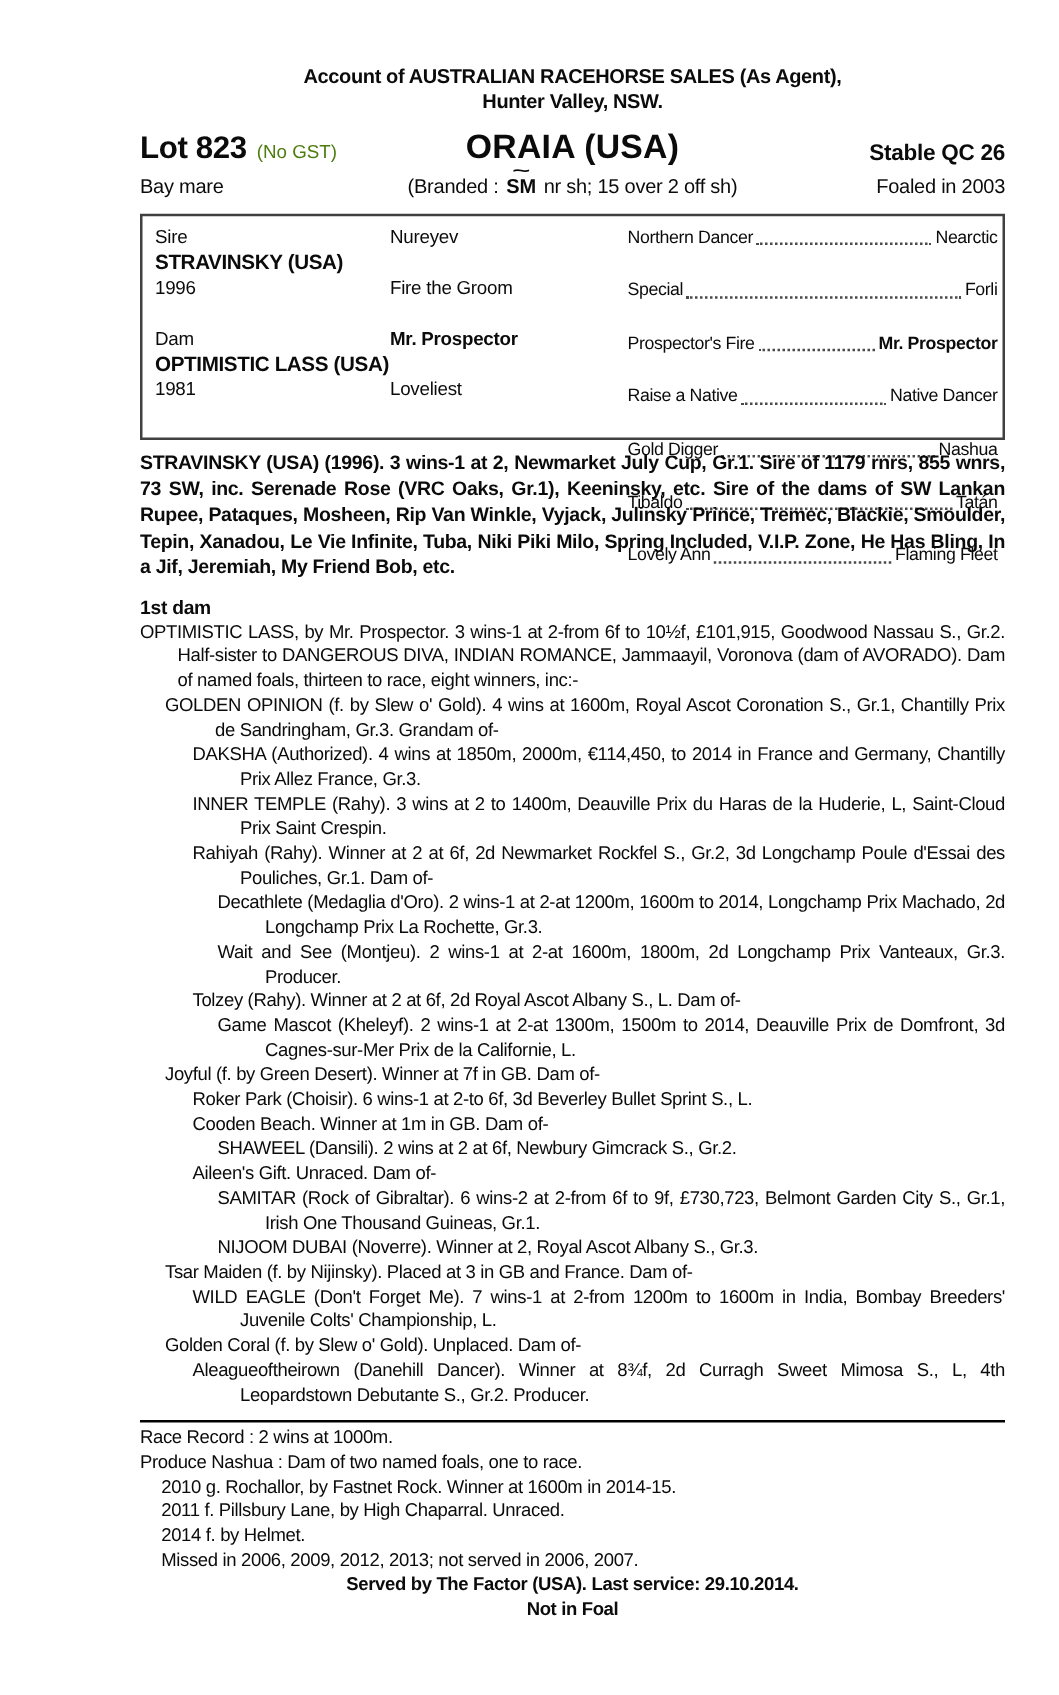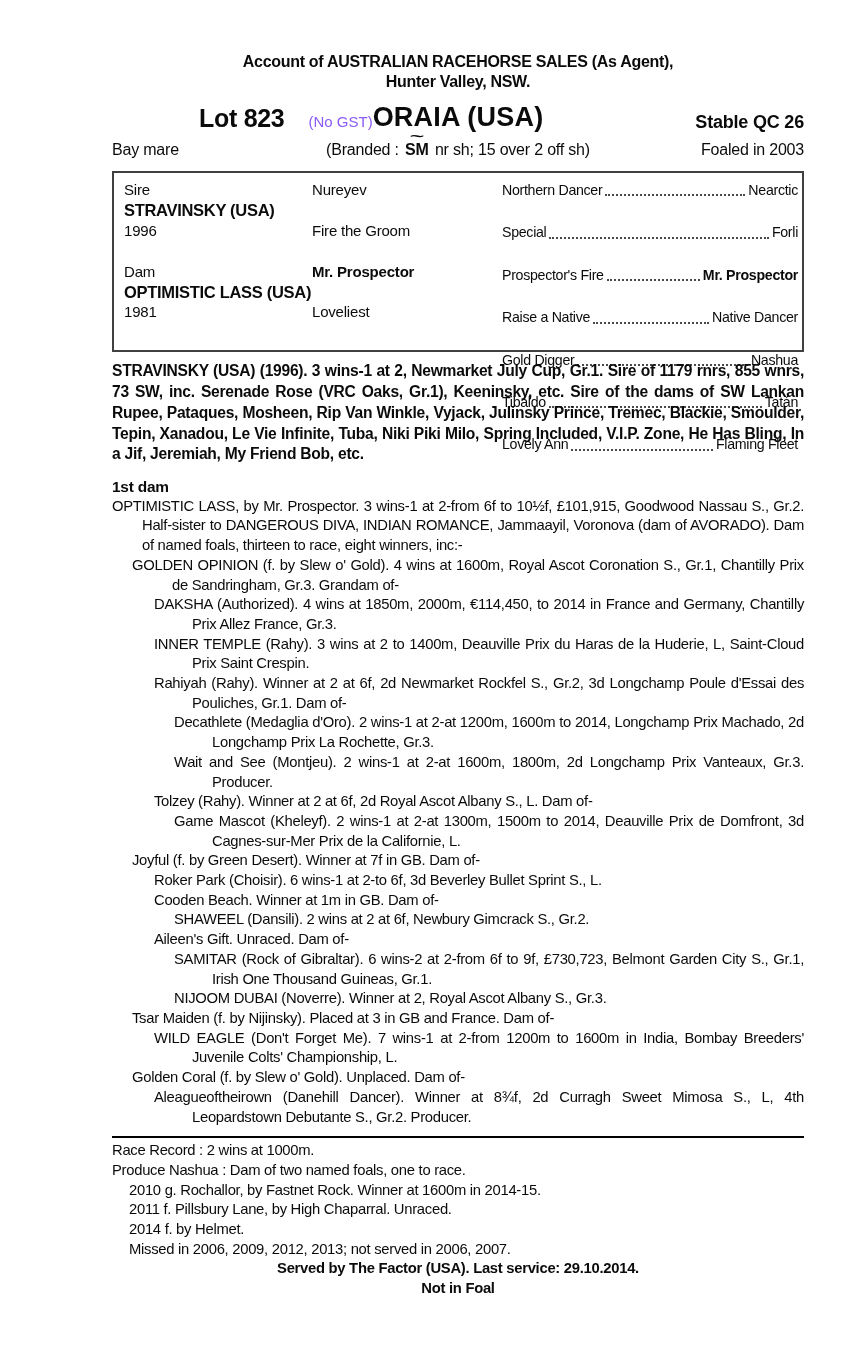--- a/index.html
+++ b/index.html
@@ -16,23 +16,23 @@
   }
   
   .acct {
     text-align: center; font-weight: bold;
     font-size: 16px; line-height: 20px; letter-spacing: -0.3px;
   }
   .lot-row {
     display: flex; align-items: flex-end;
     margin-top: 7px; height: 34px;
   }
-  .lot-left { flex: 1; display: flex; align-items: baseline; gap: 24px; justify-content: flex-end; }
+  .lot-left { flex: 1; display: flex; align-items: baseline; gap: 8px; }
   .lot-number { font-size: 25px; font-weight: bold; letter-spacing: -0.3px; }
-  .gst-note { font-size: 15px; color: #8b5cf6; }
+  .gst-note { font-size: 15px; color: #4d7c0f; }
   .horse-name { font-size: 27px; font-weight: bold; letter-spacing: 0.2px; }
   .lot-right { flex: 1; text-align: right; font-size: 18px; font-weight: bold; letter-spacing: -0.2px; }
   .info-row {
     display: flex; align-items: baseline;
     margin-top: 8px; font-size: 16px; letter-spacing: -0.2px; height: 24px;
   }
   .info-left { flex: 1; }
   .info-right { flex: 1; text-align: right; }
   .brand { font-weight: bold; position: relative; display: inline-block; margin: 0 2px; }
   .brand .tilde {

